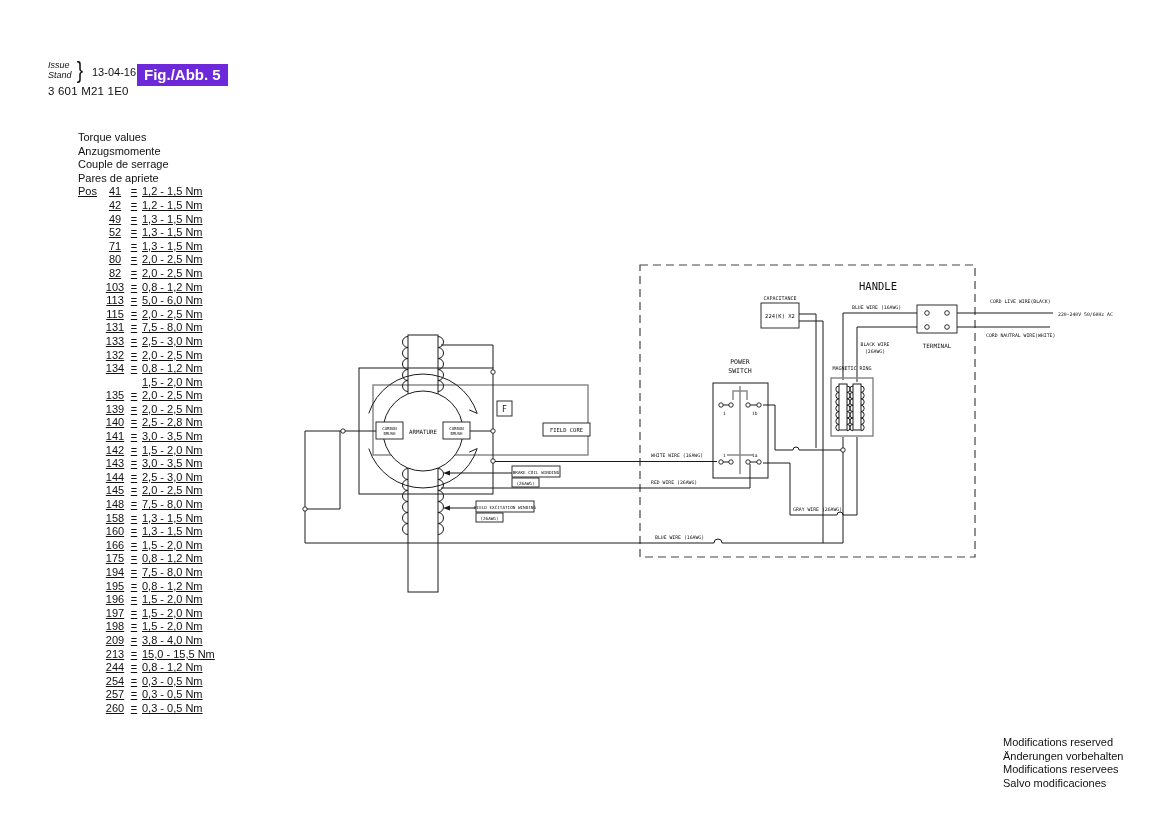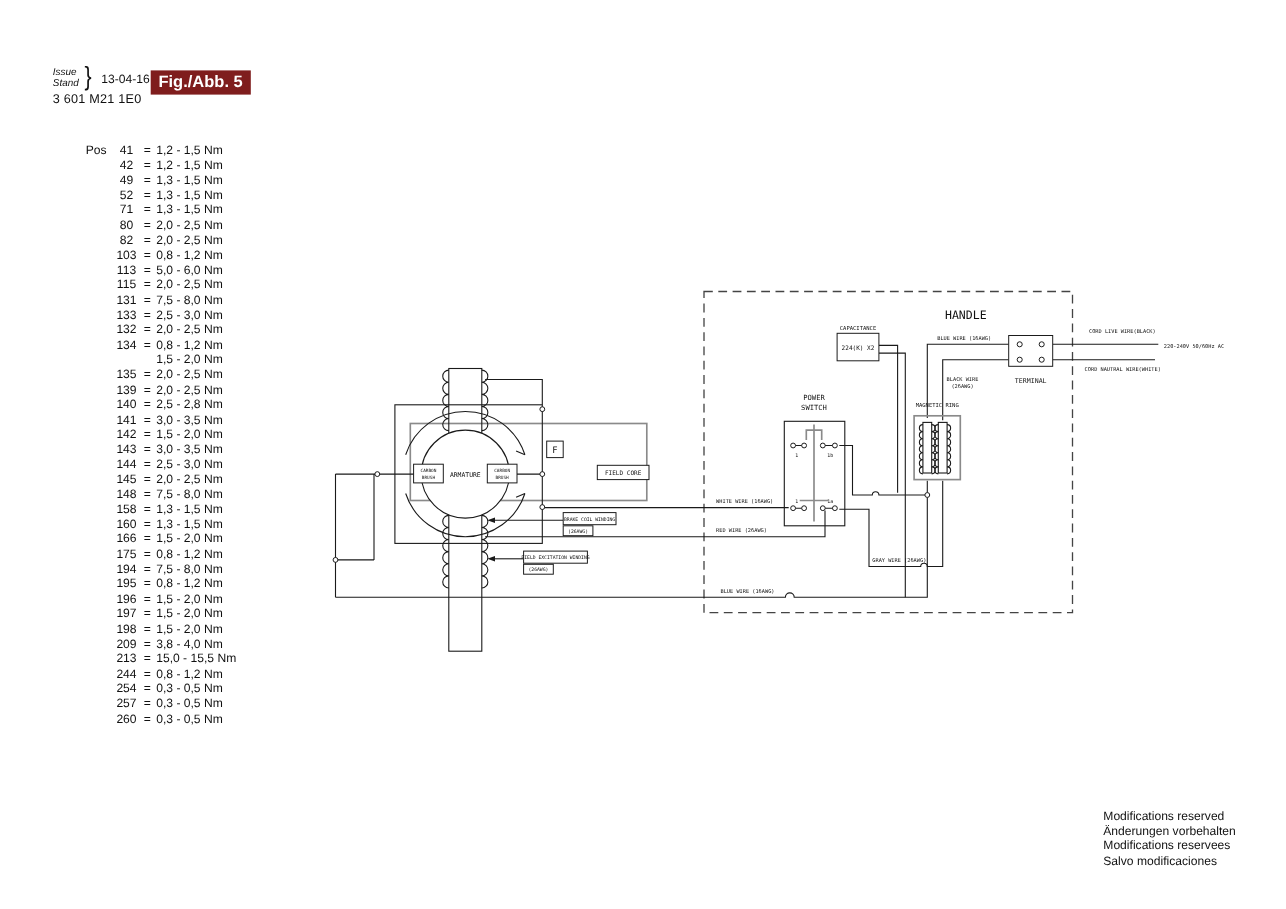--- a/index.html
+++ b/index.html
@@ -6,25 +6,25 @@
   body{
     width:1169px;height:826px;position:relative;background:#ffffff;
     font-family:"Liberation Sans", sans-serif;color:#111;overflow:hidden;
   }
   .abs{position:absolute;}
   
   #part-number{left:48px;top:44px;font-size:11.5px;letter-spacing:.2px;margin-top:41px;}
   #issue-stand{left:48px;top:60px;font-size:9px;line-height:10px;font-style:italic;}
   #brace{left:76px;top:56px;font-size:24px;font-weight:300;transform:scaleX(.8);}
   #issue-date{left:92px;top:66px;font-size:11px;}
-  #fig-box{left:137px;top:64px;background:#7f1d1d;color:#fff;font-weight:bold;
+  #fig-box{left:137px;top:64px;background:#6d28d9;color:#fff;font-weight:bold;
            font-size:15px;padding:2px 7px 3px 7px;}
   
   #torque{left:78px;top:131px;font-size:11px;line-height:13.6px;}
-  .trow{display:flex;white-space:pre;}
+  .trow{display:flex;white-space:pre;text-decoration:underline;}
   .trow .pfx{width:26px;}
   .trow .num{width:22px;text-align:center;}
   .trow .eq{width:16px;text-align:center;}
   
   #footer{left:1003px;top:736px;font-size:11px;line-height:13.5px;}
   
   svg{position:absolute;left:0;top:0;}
   .w{stroke:#1a1a1a;stroke-width:1;fill:none;}
   .wg{stroke:#8a8a8a;stroke-width:1.5;fill:none;}
   .bx{stroke:#1a1a1a;stroke-width:0.9;fill:#ffffff;}
@@ -37,20 +37,26 @@
 <div class="abs" id="part-number">3 601 M21 1E0</div>
 <div class="abs" id="issue-stand">
   <div>Issue</div>
   <div>Stand</div>
 </div>
 <div class="abs" id="brace">}</div>
 <div class="abs" id="issue-date">13-04-16</div>
 <div class="abs" id="fig-box">Fig./Abb. 5</div>
 
 <div class="abs" id="torque">
+  <div id="torque-headers">
+      <div>Torque values</div>
+      <div>Anzugsmomente</div>
+      <div>Couple de serrage</div>
+      <div>Pares de apriete</div>
+    </div>
   <div id="torque-entries">
       <div class="trow"><span class="pfx">Pos</span><span class="num">41</span><span class="eq">=</span><span class="val">1,2 - 1,5 Nm</span></div>
       <div class="trow"><span class="pfx"></span><span class="num">42</span><span class="eq">=</span><span class="val">1,2 - 1,5 Nm</span></div>
       <div class="trow"><span class="pfx"></span><span class="num">49</span><span class="eq">=</span><span class="val">1,3 - 1,5 Nm</span></div>
       <div class="trow"><span class="pfx"></span><span class="num">52</span><span class="eq">=</span><span class="val">1,3 - 1,5 Nm</span></div>
       <div class="trow"><span class="pfx"></span><span class="num">71</span><span class="eq">=</span><span class="val">1,3 - 1,5 Nm</span></div>
       <div class="trow"><span class="pfx"></span><span class="num">80</span><span class="eq">=</span><span class="val">2,0 - 2,5 Nm</span></div>
       <div class="trow"><span class="pfx"></span><span class="num">82</span><span class="eq">=</span><span class="val">2,0 - 2,5 Nm</span></div>
       <div class="trow"><span class="pfx"></span><span class="num">103</span><span class="eq">=</span><span class="val">0,8 - 1,2 Nm</span></div>
       <div class="trow"><span class="pfx"></span><span class="num">113</span><span class="eq">=</span><span class="val">5,0 - 6,0 Nm</span></div>

